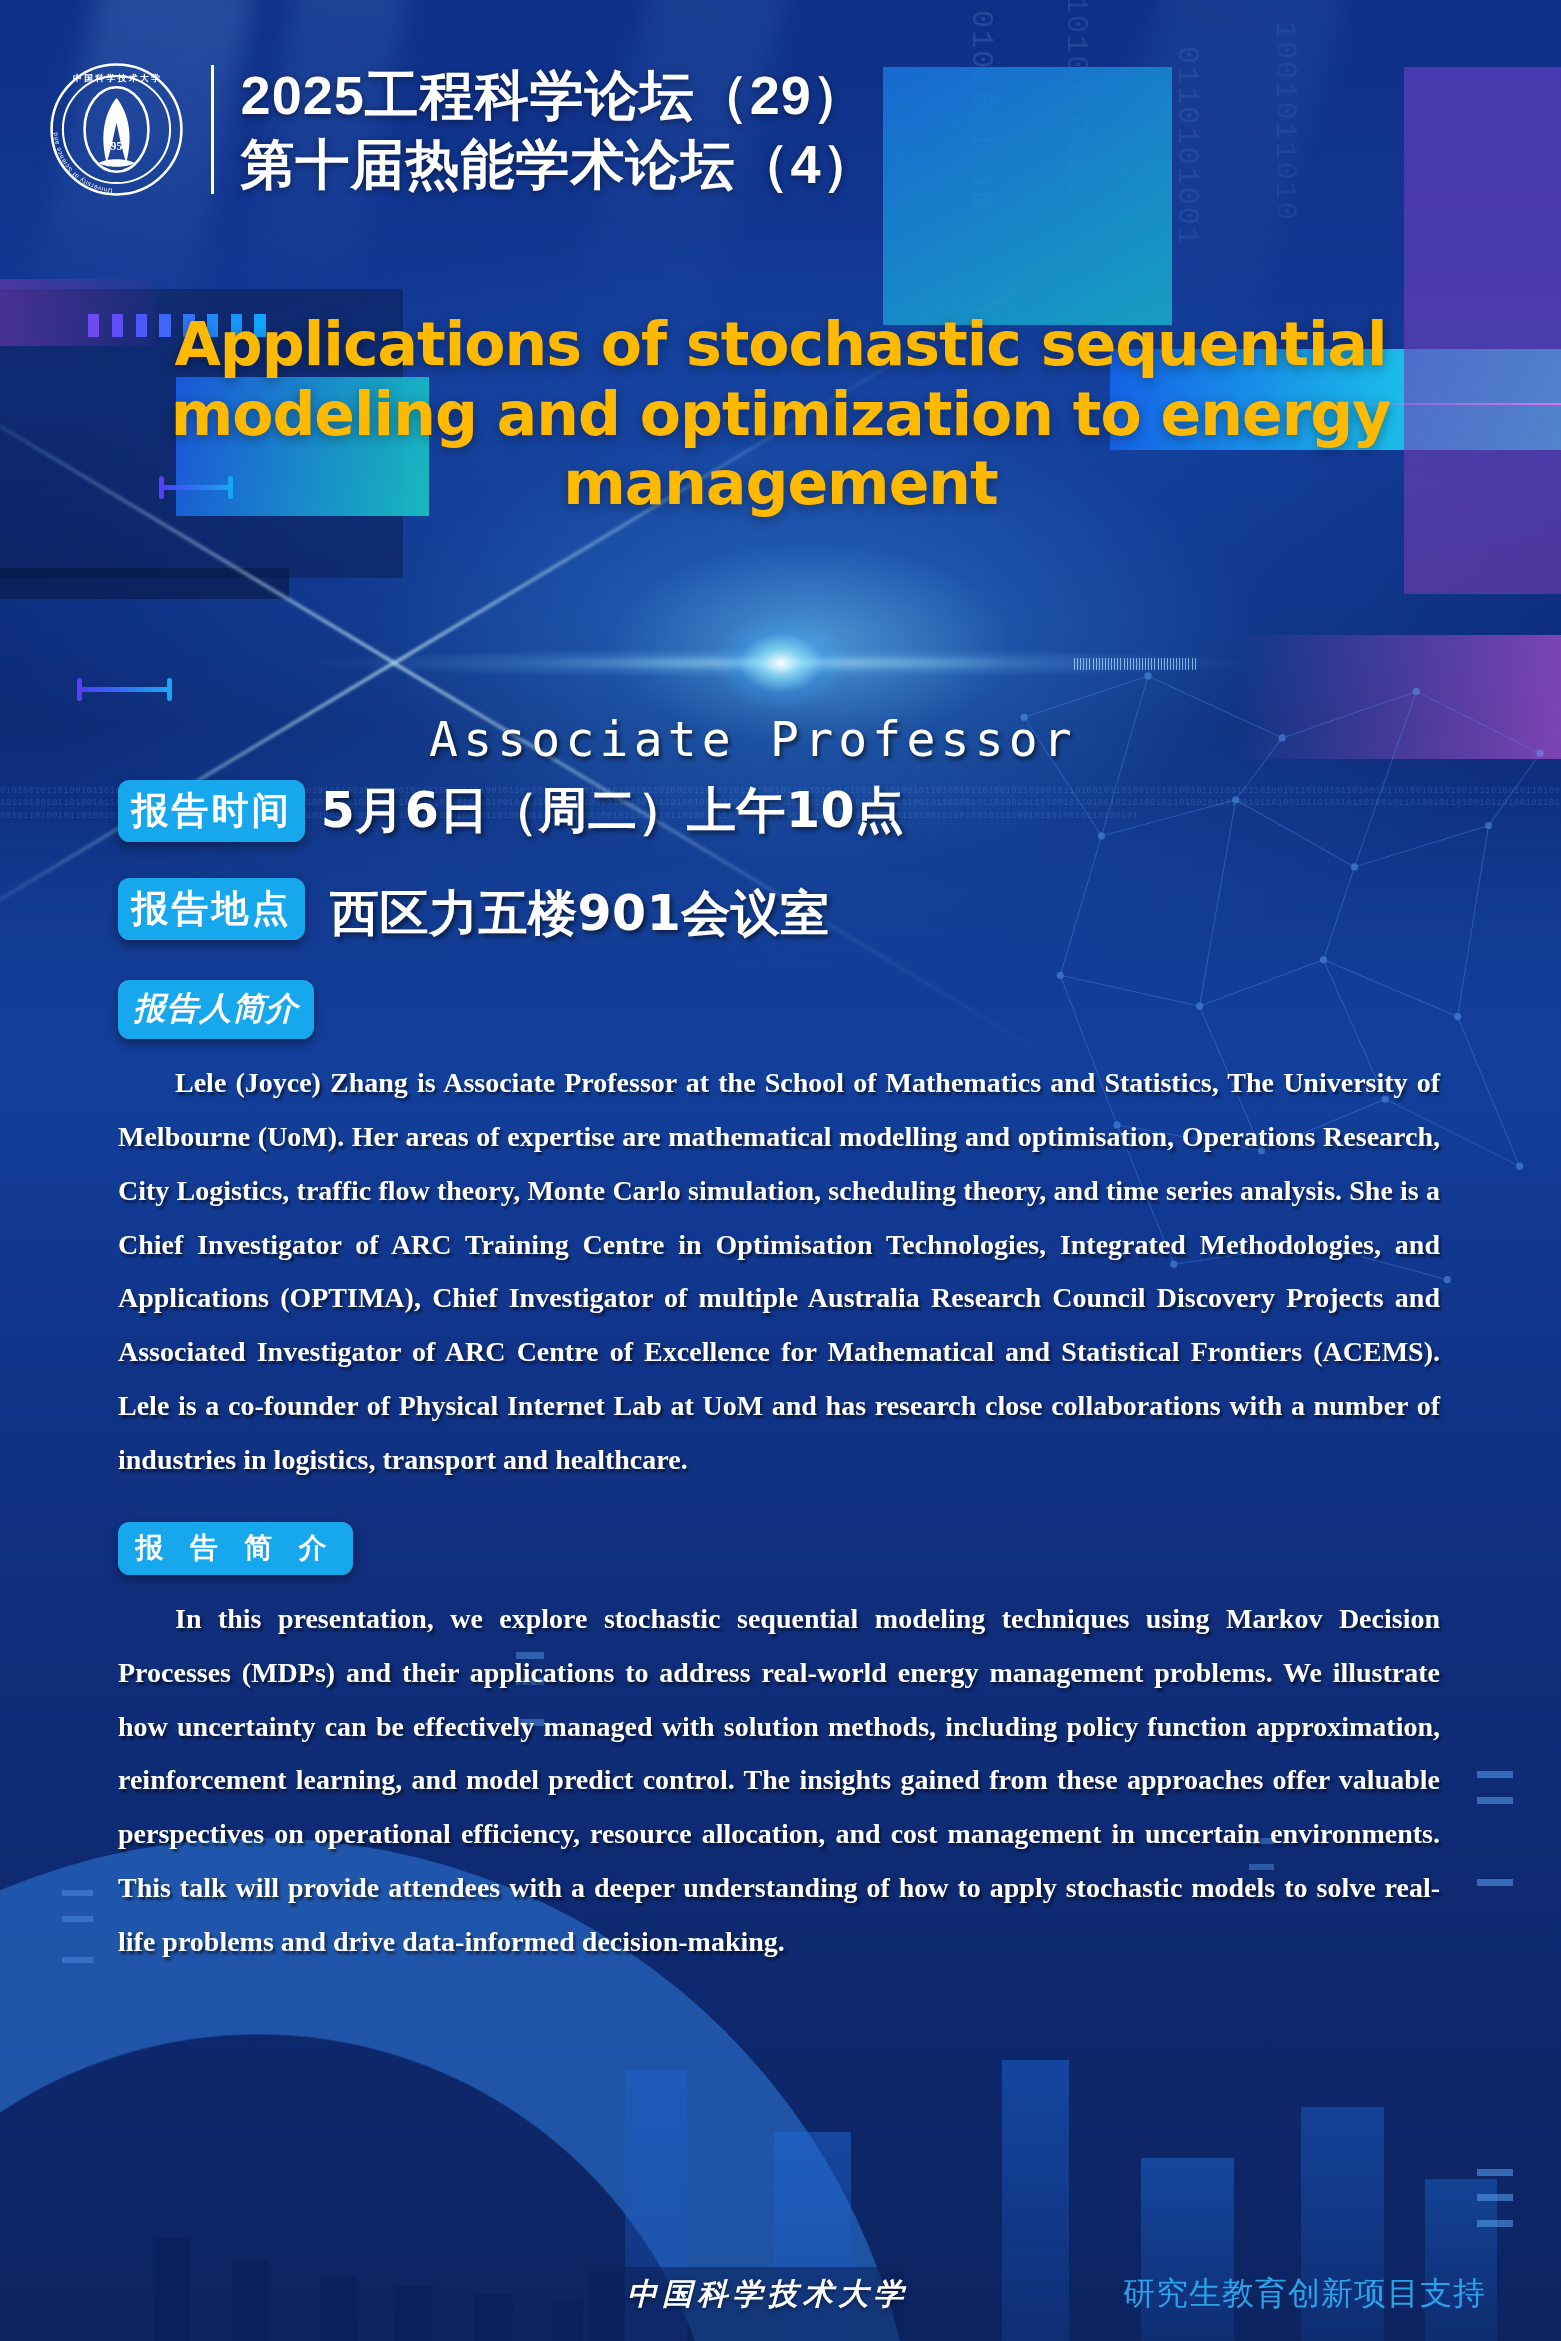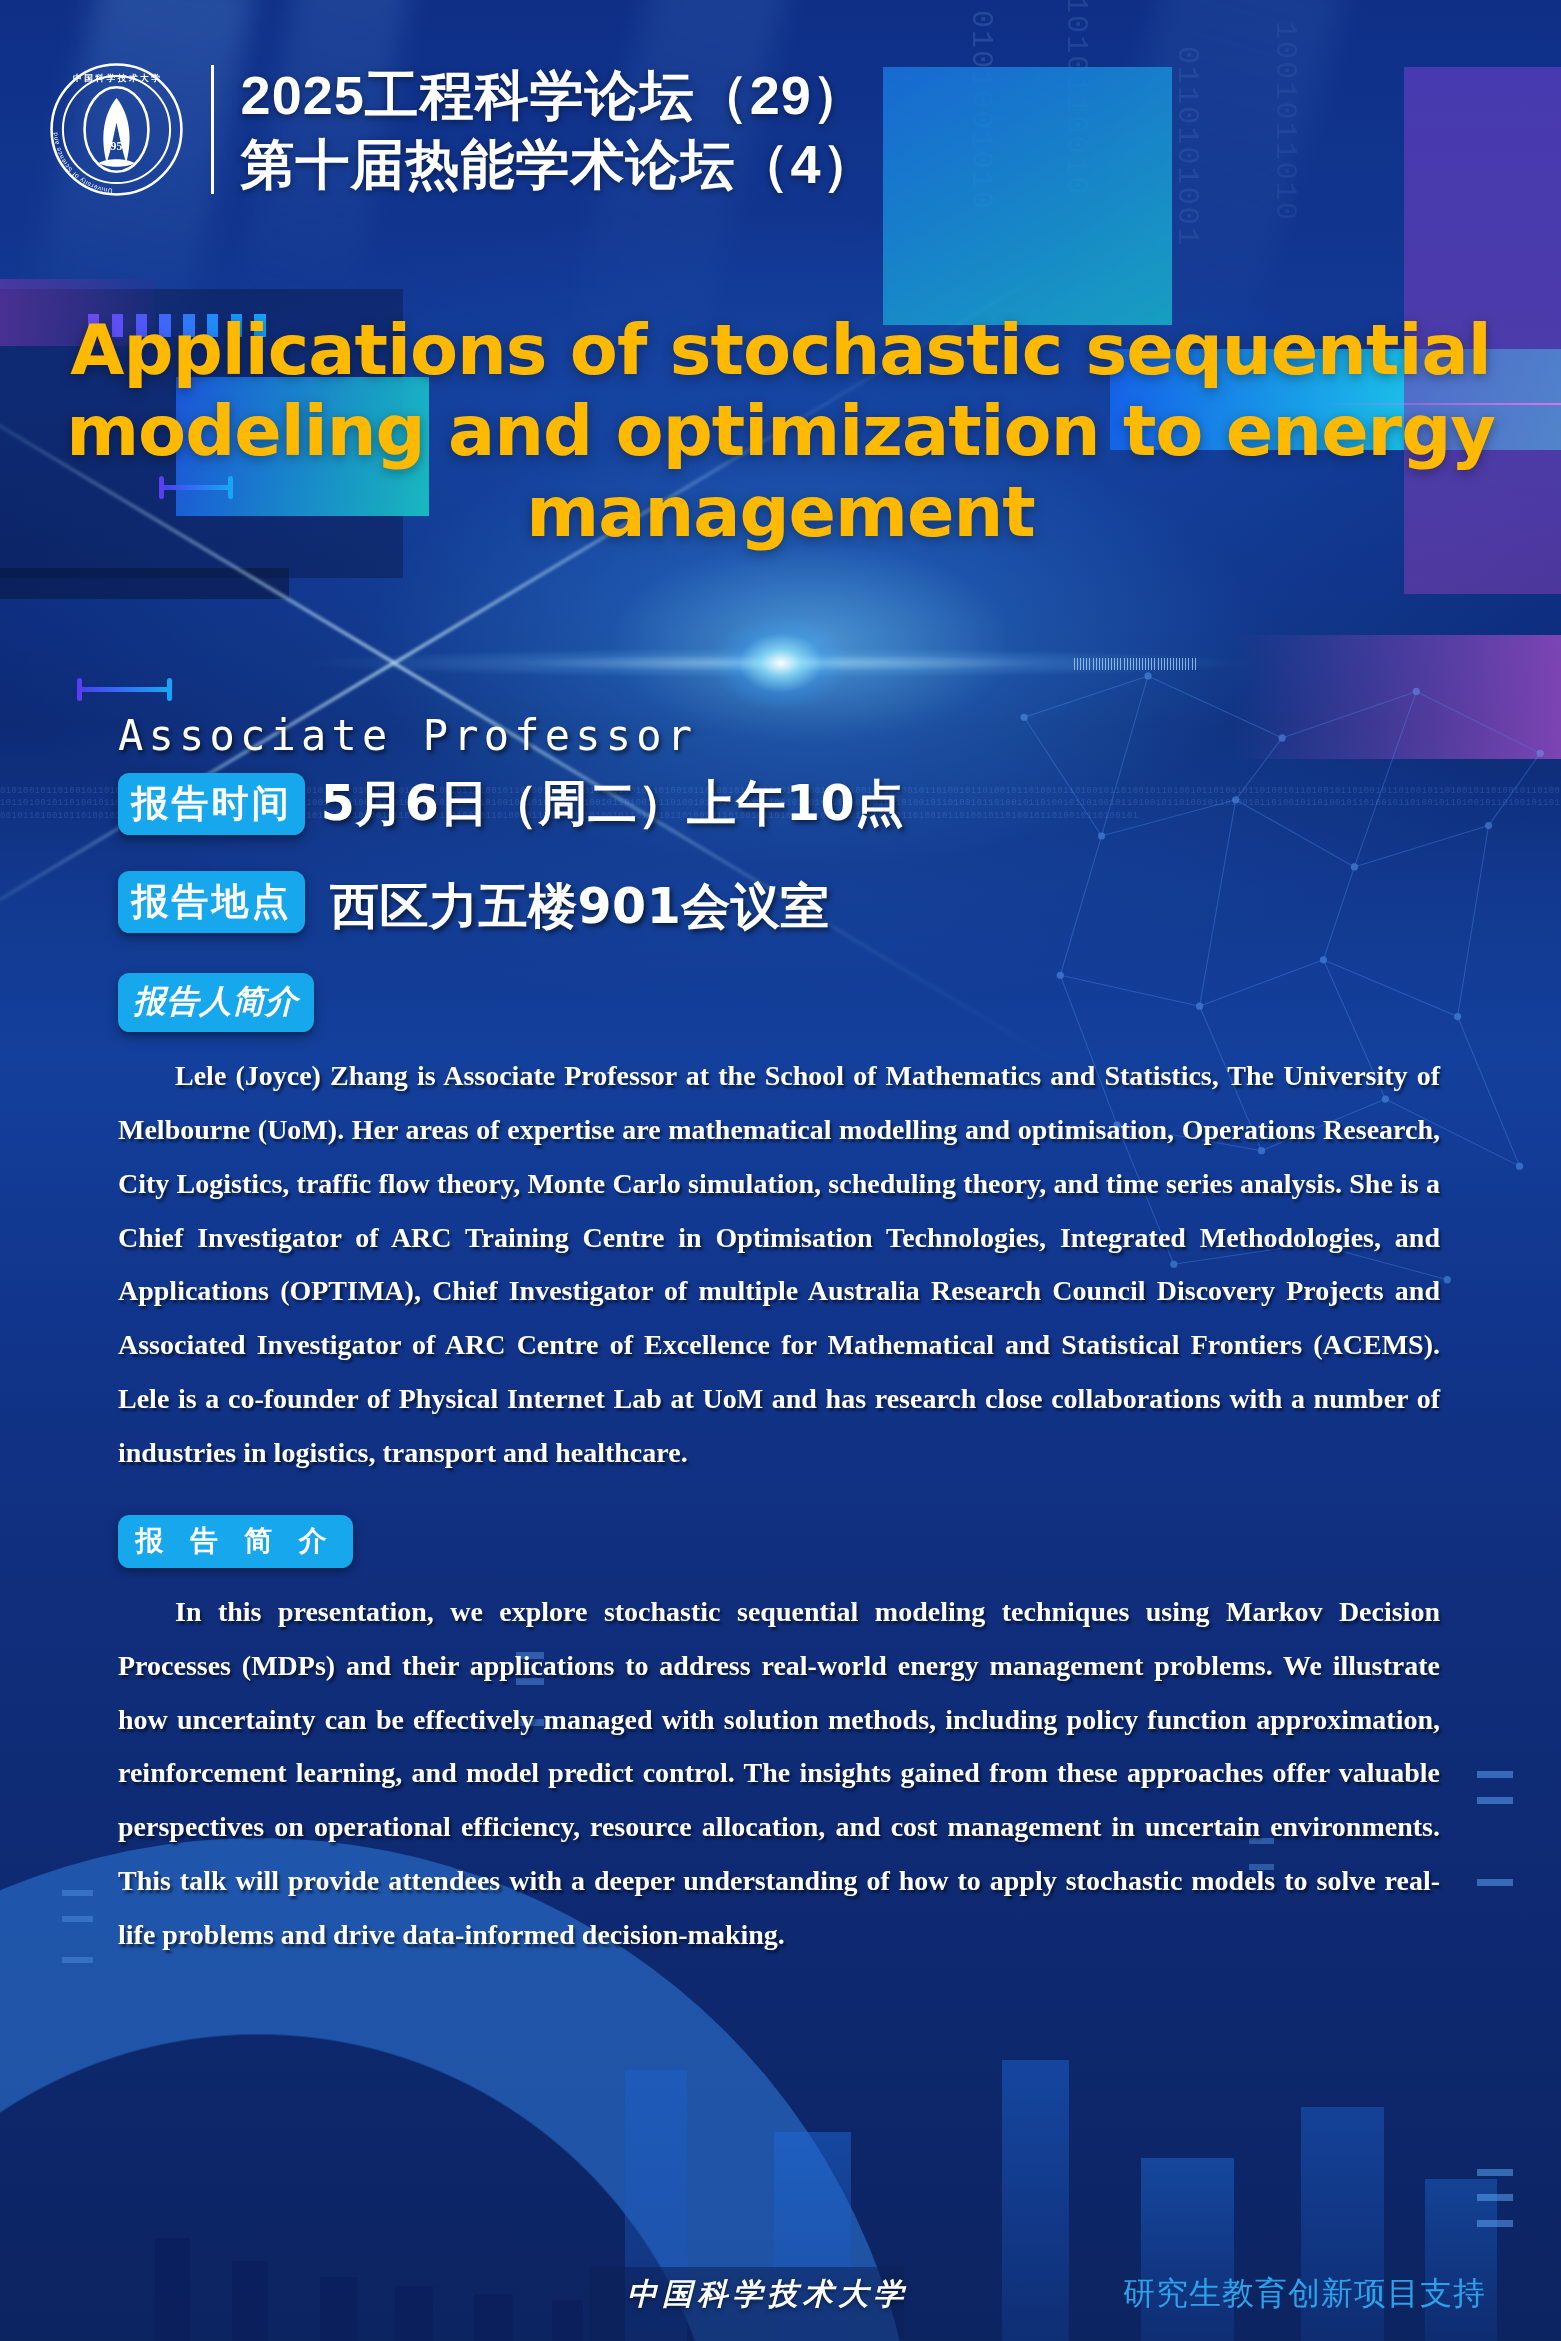--- a/index.html
+++ b/index.html
@@ -59,37 +59,37 @@
   .header{position:absolute;left:49px;top:62px;display:flex;align-items:center;gap:27px;z-index:6;}
   .seal{width:135px;height:135px;position:relative;flex:none;}
   .seal svg{display:block;}
   .hdr-divider{width:2.6px;height:129px;background:#ffffff;flex:none;}
   .hdr-lines{display:flex;flex-direction:column;gap:13.4px;}
   .hdr-line{color:#fff;font-size:54px;font-weight:700;letter-spacing:1px;line-height:1.04;white-space:nowrap;
     text-shadow:0 2.1px 7.2px rgba(0,0,0,.45);font-family:"Liberation Sans","DejaVu Sans",sans-serif;}
 
   
   .title{position:absolute;left:0;right:0;top:310px;z-index:7;text-align:center;
-    color:#ffb900;font-size:70px;font-weight:800;line-height:1.16;letter-spacing:-1px;padding:0 36px;
+    color:#ffb900;font-size:60px;font-weight:800;line-height:1.16;letter-spacing:-1px;padding:0 36px;
     text-shadow:0 3.1px 11.4px rgba(0,0,0,.35);font-family:"DejaVu Sans",sans-serif;}
 
   
   .info{position:absolute;left:118px;top:702px;z-index:8;width:1394px;}
   .row{display:flex;align-items:center;gap:15.5px;}
   .badge{display:inline-flex;align-items:center;justify-content:center;
     background:#17a7ec;border-radius:11.4px;color:#ffffff;font-weight:700;
     box-shadow:0 3.1px 0 rgba(10,40,90,.45), 0 4.1px 10.3px rgba(0,0,0,.35);
     font-family:"DejaVu Sans",sans-serif;flex:none;}
   .badge-lg{padding:6.2px 13.4px;font-size:37px;letter-spacing:3.1px;}
   .val-name{color:#18e9f7;font-size:66px;font-weight:400;letter-spacing:4.1px;line-height:1;
     font-family:"DejaVu Sans Mono","Liberation Mono",monospace;
     text-shadow:0 3.1px 8.3px rgba(0,0,0,.45);white-space:nowrap;}
-  .val-role{color:#ffffff;font-size:42px;letter-spacing:5.2px;font-weight:400;
+  .val-role{color:#ffffff;font-size:48px;letter-spacing:5.2px;font-weight:400;
     font-family:"DejaVu Sans Mono","Liberation Mono",monospace;
-    text-shadow:2.1px 3.1px 4.1px rgba(0,0,0,.6);text-align:left;margin-top:9.3px;padding-right:124px;}
+    text-shadow:2.1px 3.1px 4.1px rgba(0,0,0,.6);text-align:center;margin-top:9.3px;padding-right:124px;}
   .val-cn{color:#ffffff;font-size:49px;font-weight:700;letter-spacing:0.5px;
     font-family:"DejaVu Sans",sans-serif;text-shadow:2.6px 3.1px 5.2px rgba(0,0,0,.55);white-space:nowrap;}
 
   .sec-head{margin-top:33px;}
   .badge-sec{padding:7.2px 15.5px;font-size:32px;letter-spacing:1px;font-style:italic;}
   .badge-sec2{padding:7.2px 17.6px;font-size:28px;letter-spacing:8.3px;}
 
   .para{color:#ffffff;font-size:28px;line-height:1.92;text-align:justify;text-justify:inter-word;
     font-family:"Liberation Serif","DejaVu Serif",serif;font-weight:700;
     text-shadow:2.1px 2.6px 2.6px rgba(0,0,0,.55);margin:17.6px 0 0 0;text-indent:57px;width:1322px;}

